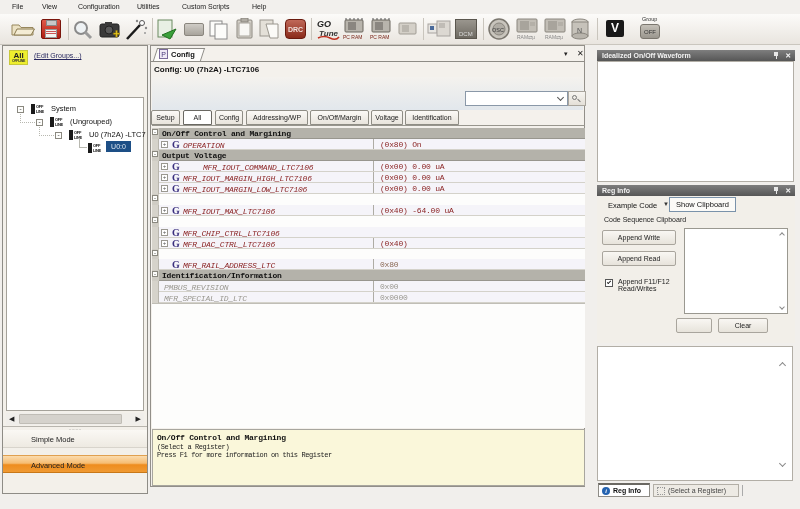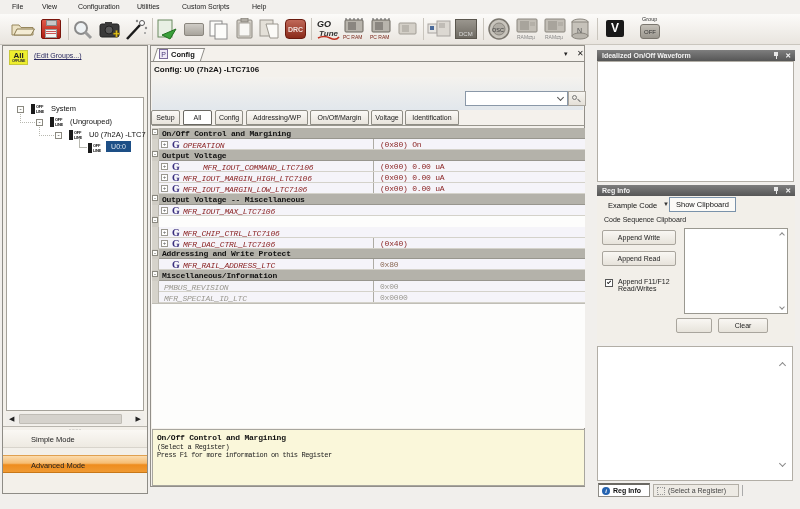--- a/index.html
+++ b/index.html
@@ -286,53 +286,52 @@
       </div>
       <div class="gridrow" style="top:55px;height:11px;line-height:11px;">
         <div class="plus">+</div>
         <div class="gg">G</div>
         <span class="rname" style="left:24px;">MFR_IOUT_MARGIN_LOW_LTC7106</span>
         <div class="val" style="">(0x00) 0.00 uA</div>
       </div>
       <div class="abs" style="left:0px;top:66px;width:7px;height:11px;background:#cfccc4;">
         <div class="sq" style="left:0px;top:1px;width:6px;height:6px;font-size:6px;line-height:4px;">-</div>
       </div>
-      <div class="gridhdr" style="top:66px;height:11px;line-height:11px;">Output Voltage -- Miscellaneous</div>
       <div class="gridrow" style="top:77px;height:11px;line-height:11px;">
         <div class="plus">+</div>
         <div class="gg">G</div>
         <span class="rname" style="left:24px;">MFR_IOUT_MAX_LTC7106</span>
+        <div class="val" style="">(0x40) -64.00 uA</div>
       </div>
       <div class="abs" style="left:0px;top:88px;width:7px;height:11px;background:#cfccc4;">
         <div class="sq" style="left:0px;top:1px;width:6px;height:6px;font-size:6px;line-height:4px;">-</div>
       </div>
       <div class="gridrow" style="top:99px;height:11px;line-height:11px;">
         <div class="plus">+</div>
         <div class="gg">G</div>
         <span class="rname" style="left:24px;">MFR_CHIP_CTRL_LTC7106</span>
       </div>
       <div class="gridrow" style="top:110px;height:11px;line-height:11px;">
         <div class="plus">+</div>
         <div class="gg">G</div>
         <span class="rname" style="left:24px;">MFR_DAC_CTRL_LTC7106</span>
         <div class="val" style="">(0x40)</div>
       </div>
       <div class="abs" style="left:0px;top:121px;width:7px;height:10px;background:#cfccc4;">
         <div class="sq" style="left:0px;top:1px;width:6px;height:6px;font-size:6px;line-height:4px;">-</div>
       </div>
-      <div class="gridhdr" style="top:121px;height:10px;line-height:10px;">Addressing and Write Protect</div>
       <div class="gridrow" style="top:131px;height:11px;line-height:11px;">
         <div class="gg">G</div>
         <span class="rname" style="left:24px;">MFR_RAIL_ADDRESS_LTC</span>
         <div class="val" style="color:#8b6a55;">0x80</div>
       </div>
       <div class="abs" style="left:0px;top:142px;width:7px;height:11px;background:#cfccc4;">
         <div class="sq" style="left:0px;top:1px;width:6px;height:6px;font-size:6px;line-height:4px;">-</div>
       </div>
-      <div class="gridhdr" style="top:142px;height:11px;line-height:11px;">Miscellaneous/Information</div>
+      <div class="gridhdr" style="top:142px;height:11px;line-height:11px;">Identification/Information</div>
       <div class="gridrow" style="top:153px;height:11px;line-height:11px;">
         <span class="rname" style="left:5px;color:#9a9890;">PMBUS_REVISION</span>
         <div class="val" style="color:#9a9890;">0x00</div>
       </div>
       <div class="gridrow" style="top:164px;height:11px;line-height:11px;">
         <span class="rname" style="left:5px;color:#9a9890;">MFR_SPECIAL_ID_LTC</span>
         <div class="val" style="color:#9a9890;">0x0000</div>
       </div>
     </div>
 

